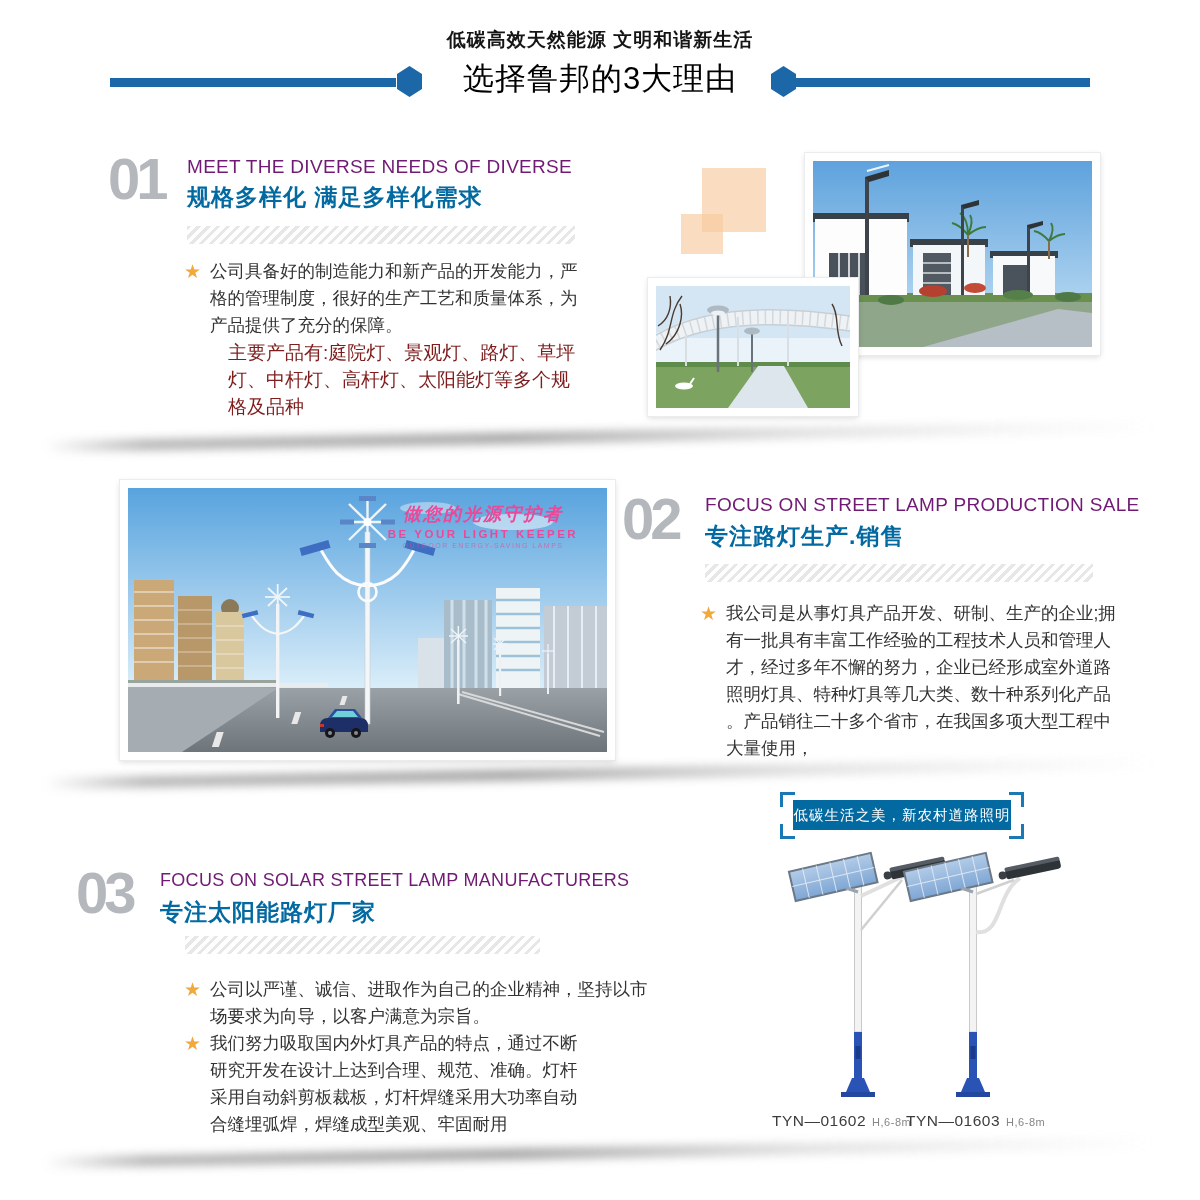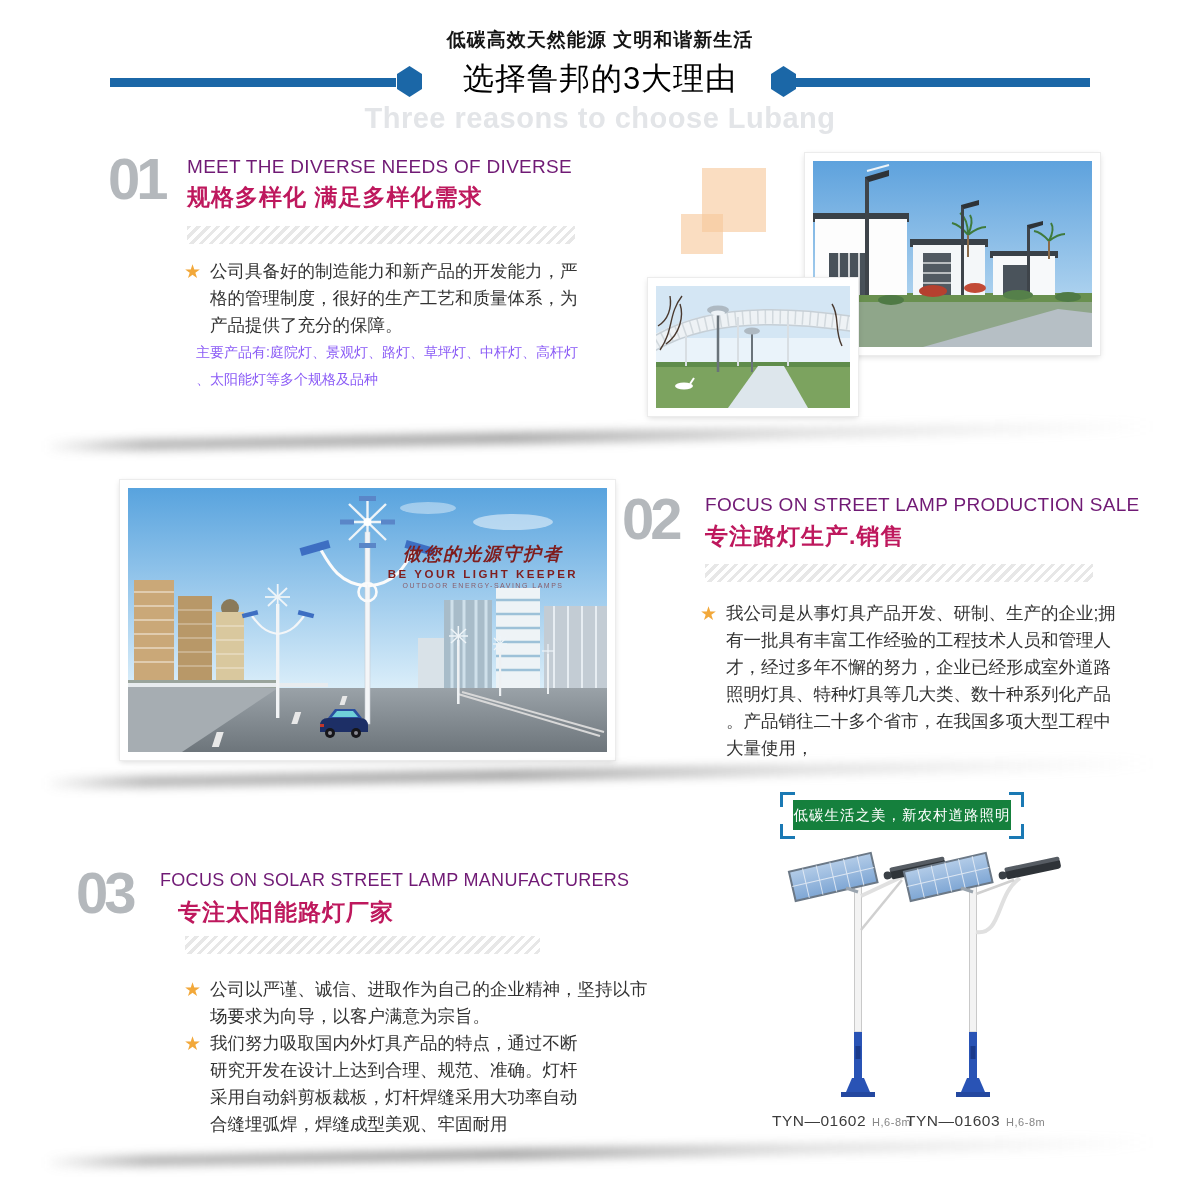--- a/index.html
+++ b/index.html
@@ -16,92 +16,91 @@
   .bar-left { left:110px; width:286px; }
   .bar-right { left:795px; width:295px; }
   .hex { top:66px; width:25px; height:31px; background:#1b67a7;
          clip-path:polygon(50% 0,100% 26%,100% 74%,50% 100%,0 74%,0 26%); }
   .hex-left { left:397px; }
   .hex-right { left:771px; }
 
   
   .big-num { font-size:58px; font-weight:bold; color:#b4b8bc; letter-spacing:-4px; line-height:1; }
   .en-head { font-size:19px; color:#701a75; letter-spacing:.3px; white-space:nowrap; }
-  .cn-head { font-size:23px; font-weight:bold; color:#be185d; letter-spacing:1px; white-space:nowrap; }
+  .cn-head { font-size:23px; font-weight:bold; color:#0369a1; letter-spacing:1px; white-space:nowrap; }
   .hatch { height:18px; background:repeating-linear-gradient(135deg,#e7e7e7 0 3px,#ffffff 3px 7px); }
   .bullet { display:flex; align-items:flex-start; }
   .star-icon { width:26px; font-size:19px; line-height:27px; color:#f2a83a; flex-shrink:0; }
   .btxt { flex:1; font-size:17.5px; line-height:27px; color:#333; word-break:break-all; line-break:anywhere; }
-  .btxt-follow { margin-left:12px; font-size:14px; line-height:27px; color:#8b5cf6; word-break:break-all; line-break:anywhere; }
+  .btxt-follow { margin-left:44px; font-size:19px; line-height:27px; color:#7f1d1d; word-break:break-all; line-break:anywhere; }
 
   
   .shadow-band { left:45px; width:1110px; height:11px; transform:rotate(-1.05deg); filter:blur(5px);
     background:linear-gradient(to right, rgba(0,0,0,0) 0%, rgba(70,70,70,.40) 9%, rgba(55,55,55,.46) 42%,
                rgba(110,110,110,.22) 68%, rgba(150,150,150,.10) 86%, rgba(0,0,0,0) 100%); }
   .band1 { top:431px; } .band2 { top:768px; } .band3 { top:1147px; }
 
   
   .photo { background:#fff; padding:8px; box-shadow:0 0 0 1px #ececec, 0 2px 6px rgba(0,0,0,.15); }
   .photo svg { display:block; }
 
   .sq { background:rgba(247,200,155,.62); }
   .sq-big { left:702px; top:168px; width:64px; height:64px; }
   .sq-small { left:681px; top:214px; width:42px; height:40px; }
 
   .photo1 { left:805px; top:153px; }
   .photo2 { left:648px; top:278px; }
   .photo3 { left:120px; top:480px; }
 
   
-  .p3-overlay { position:absolute; right:12px; top:22px; width:240px; text-align:center; color:#7f1d1d;margin-top:40px; }
+  .p3-overlay { position:absolute; right:12px; top:22px; width:240px; text-align:center; color:#ec4899; }
   .calli { font-size:18px; font-weight:bold; font-style:italic; letter-spacing:2px; white-space:nowrap; }
   .keeper { font-size:11.5px; font-weight:bold; letter-spacing:2.5px; margin-top:2px; white-space:nowrap; }
   .lamps-sub { font-size:7px; letter-spacing:1.5px; opacity:.65; margin-top:2px; white-space:nowrap; }
 
   
   .num1 { left:108px; top:150px; } .en1 { left:187px; top:156px; } .cn1 { left:187px; top:182px; }
   .hatch1 { left:187px; top:226px; width:388px; }
   .block1 { left:184px; top:258px; width:396px; }
 
   .num2 { left:622px; top:490px; } .en2 { left:705px; top:494px; } .cn2 { left:705px; top:521px; }
   .hatch2 { left:705px; top:564px; width:388px; }
   .block2 { left:700px; top:600px; width:424px; }
 
-  .num3 { left:76px; top:864px; } .en3 { left:160px; top:870px; font-size:18px; } .cn3 { left:178px; top:897px;text-align:center; }
+  .num3 { left:76px; top:864px; } .en3 { left:160px; top:870px; font-size:18px; } .cn3 { left:160px; top:897px;text-align:center; }
   .hatch3 { left:185px; top:936px; width:355px; }
   .block3a { left:184px; top:976px; width:478px; }
   .block3b { left:184px; top:1030px; width:396px; }
 
   
   .banner-wrap { left:780px; top:792px; width:244px; height:47px; }
   .corner { position:absolute; width:15px; height:15px; border-color:#1a79b4; border-style:solid; border-width:0; }
   .c-tl { left:0; top:0; border-top-width:3px; border-left-width:3px; }
   .c-tr { right:0; top:0; border-top-width:3px; border-right-width:3px; }
   .c-bl { left:0; bottom:0; border-bottom-width:3px; border-left-width:3px; }
   .c-br { right:0; bottom:0; border-bottom-width:3px; border-right-width:3px; }
-  .banner { position:absolute; left:13px; right:13px; top:8px; height:30px; background:#15803d;
+  .banner { position:absolute; left:13px; right:13px; top:8px; height:30px; background:#0369a1;
             color:#fff; font-size:14.5px; line-height:30px; text-align:center; letter-spacing:1px; white-space:nowrap; }
 
   .lamps-fig { left:758px; top:836px; }
   .lamp-label { top:1112px; font-size:15.5px; color:#3c3c3c; letter-spacing:.5px; white-space:nowrap; }
   .lab1 { left:772px; } .lab2 { left:906px; }
   .lamp-h { font-size:11px; color:#868686; margin-left:6px; letter-spacing:.5px; }
 </style>
 </head>
 <body>
 
 <div id="root">
 
   <div class="abs slogan">低碳高效天然能源 文明和谐新生活</div>
   <div class="abs deco-bar bar-left"></div>
   <div class="abs hex hex-left"></div>
   <div class="abs title">选择鲁邦的3大理由</div>
   <div class="abs hex hex-right"></div>
   <div class="abs deco-bar bar-right"></div>
-  <div class="abs subtitle">Three reasons to choose Lubang</div>
 
   <div class="abs big-num num1">01</div>
   <div class="abs en-head en1">MEET THE DIVERSE NEEDS OF DIVERSE</div>
   <div class="abs cn-head cn1">规格多样化 满足多样化需求</div>
   <div class="abs hatch hatch1"></div>
 
   <div class="abs block1">
     <div class="bullet">
       <span class="star-icon">★</span>
       <span class="btxt">公司具备好的制造能力和新产品的开发能力，严格的管理制度，很好的生产工艺和质量体系，为产品提供了充分的保障。</span>

